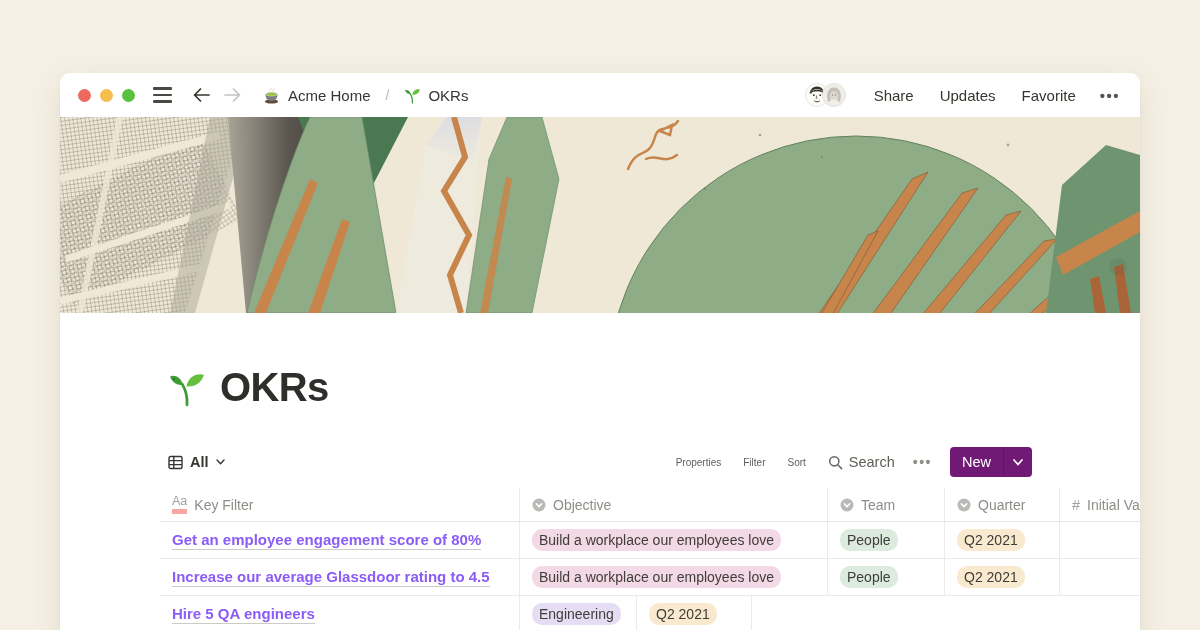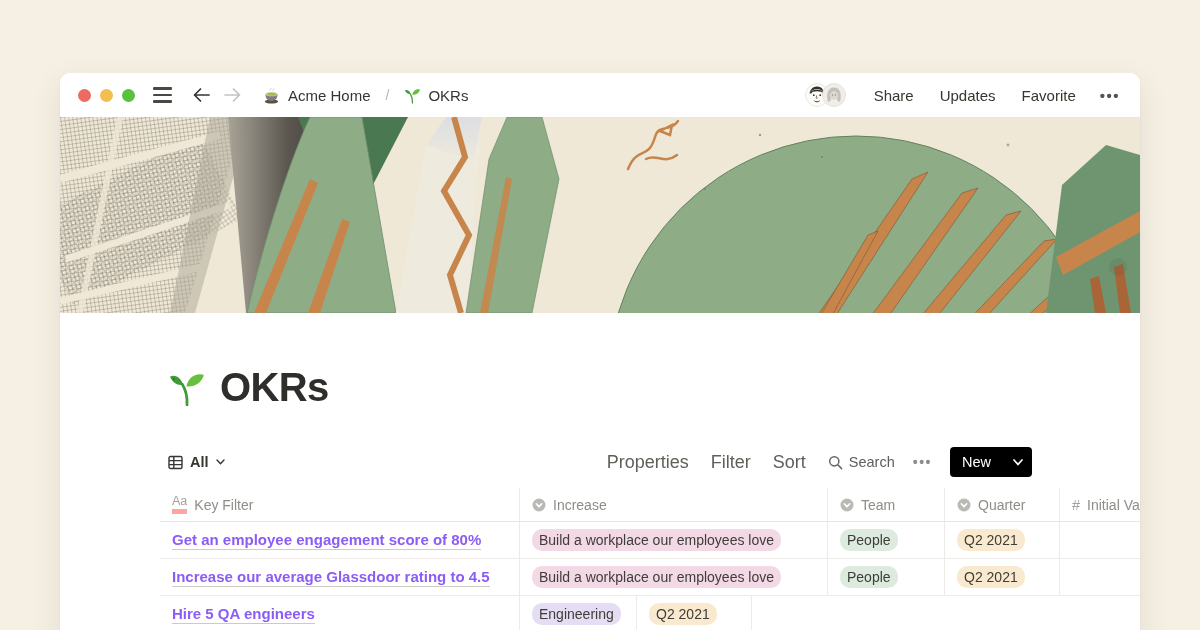--- a/index.html
+++ b/index.html
@@ -35,21 +35,21 @@
 
   
   .content { padding-left:100px; }
   .title-row { display:flex; align-items:center; gap:14px; margin:52px 0 0 8px; }
   .title-row svg{ display:block; }
   .page-title { font-size:40px; font-weight:700; color:#2F2E2B; letter-spacing:-0.6px; }
 
   .toolbar { display:flex; align-items:center; margin:36px 0 0 0; padding:0 108px 0 8px; height:32px; }
   .view-tab { display:flex; align-items:center; gap:7px; font-size:14.5px; font-weight:700; color:#37352F; cursor:pointer;}
   .tool-spacer{ flex:1; }
-  .tool-link { font-size:18px; color:#605E58; margin-left:22px; cursor:pointer; }
+  .tool-link { font-size:10px; color:#605E58; margin-left:22px; cursor:pointer; }
   .search-group{ display:flex; align-items:center; gap:6px; margin-left:22px; cursor:pointer;}
   .search-group span{ font-size:14.5px; color:#605E58; }
   .tool-more { font-size:14px; color:#908E88; letter-spacing:1.5px; margin-left:18px; font-weight:700; cursor:pointer;}
   .new-btn { display:flex; align-items:center; margin-left:18px; height:30px; border-radius:4px; overflow:hidden; color:#fff; cursor:pointer; }
   .new-btn .nb-label{ font-size:14.5px; font-weight:500; padding:0 12px; }
   .new-btn .nb-divider{ width:1px; height:30px; background:rgba(0,0,0,.16); }
   .new-btn .nb-caret{ padding:0 9px; display:flex; align-items:center; }
 
   
   .table { margin:10px 0 0 100px; width:1100px; }
@@ -231,21 +231,21 @@
       <span class="tool-link">Filter</span>
       <span class="tool-link">Sort</span>
       <div class="search-group">
         <svg width="15" height="15" viewBox="0 0 15 15">
           <circle cx="6.3" cy="6.3" r="4.6" stroke="#67655F" stroke-width="1.5" fill="none"></circle>
           <path d="M9.8 9.8 L13.6 13.6" stroke="#67655F" stroke-width="1.5" stroke-linecap="round"></path>
         </svg>
         <span>Search</span>
       </div>
       <span class="tool-more">•••</span>
-      <div class="new-btn" style="background-color: #000000;">
+      <div class="new-btn" style="background-color: #701a75;">
         <span class="nb-label">New</span>
         <span class="nb-divider"></span>
         <span class="nb-caret">
           <svg width="10" height="7" viewBox="0 0 10 7">
               <path d="M1 1 L5 5.4 L9 1" stroke="#fff" stroke-width="1.7" fill="none" stroke-linecap="round"></path>
             </svg>
         </span>
       </div>
     </div>
 
@@ -254,21 +254,21 @@
       <div class="thead">
         <div class="cell hcell col-kr">
           <span class="hicon-text">Aa</span>
           <span>Key Filter</span>
         </div>
         <div class="cell hcell col-obj">
           <svg width="14" height="14" viewBox="0 0 14 14">
               <circle cx="7" cy="7" r="6.5" fill="#BBB9B5"></circle>
               <path d="M4.3 5.8 L7 8.6 L9.7 5.8" stroke="#fff" stroke-width="1.6" fill="none" stroke-linecap="round" stroke-linejoin="round"></path>
             </svg>
-          <span>Increase</span>
+          <span>Objective</span>
         </div>
         <div class="cell hcell col-team">
           <svg width="14" height="14" viewBox="0 0 14 14">
               <circle cx="7" cy="7" r="6.5" fill="#BBB9B5"></circle>
               <path d="M4.3 5.8 L7 8.6 L9.7 5.8" stroke="#fff" stroke-width="1.6" fill="none" stroke-linecap="round" stroke-linejoin="round"></path>
             </svg>
           <span>Team</span>
         </div>
         <div class="cell hcell col-q">
           <svg width="14" height="14" viewBox="0 0 14 14">

